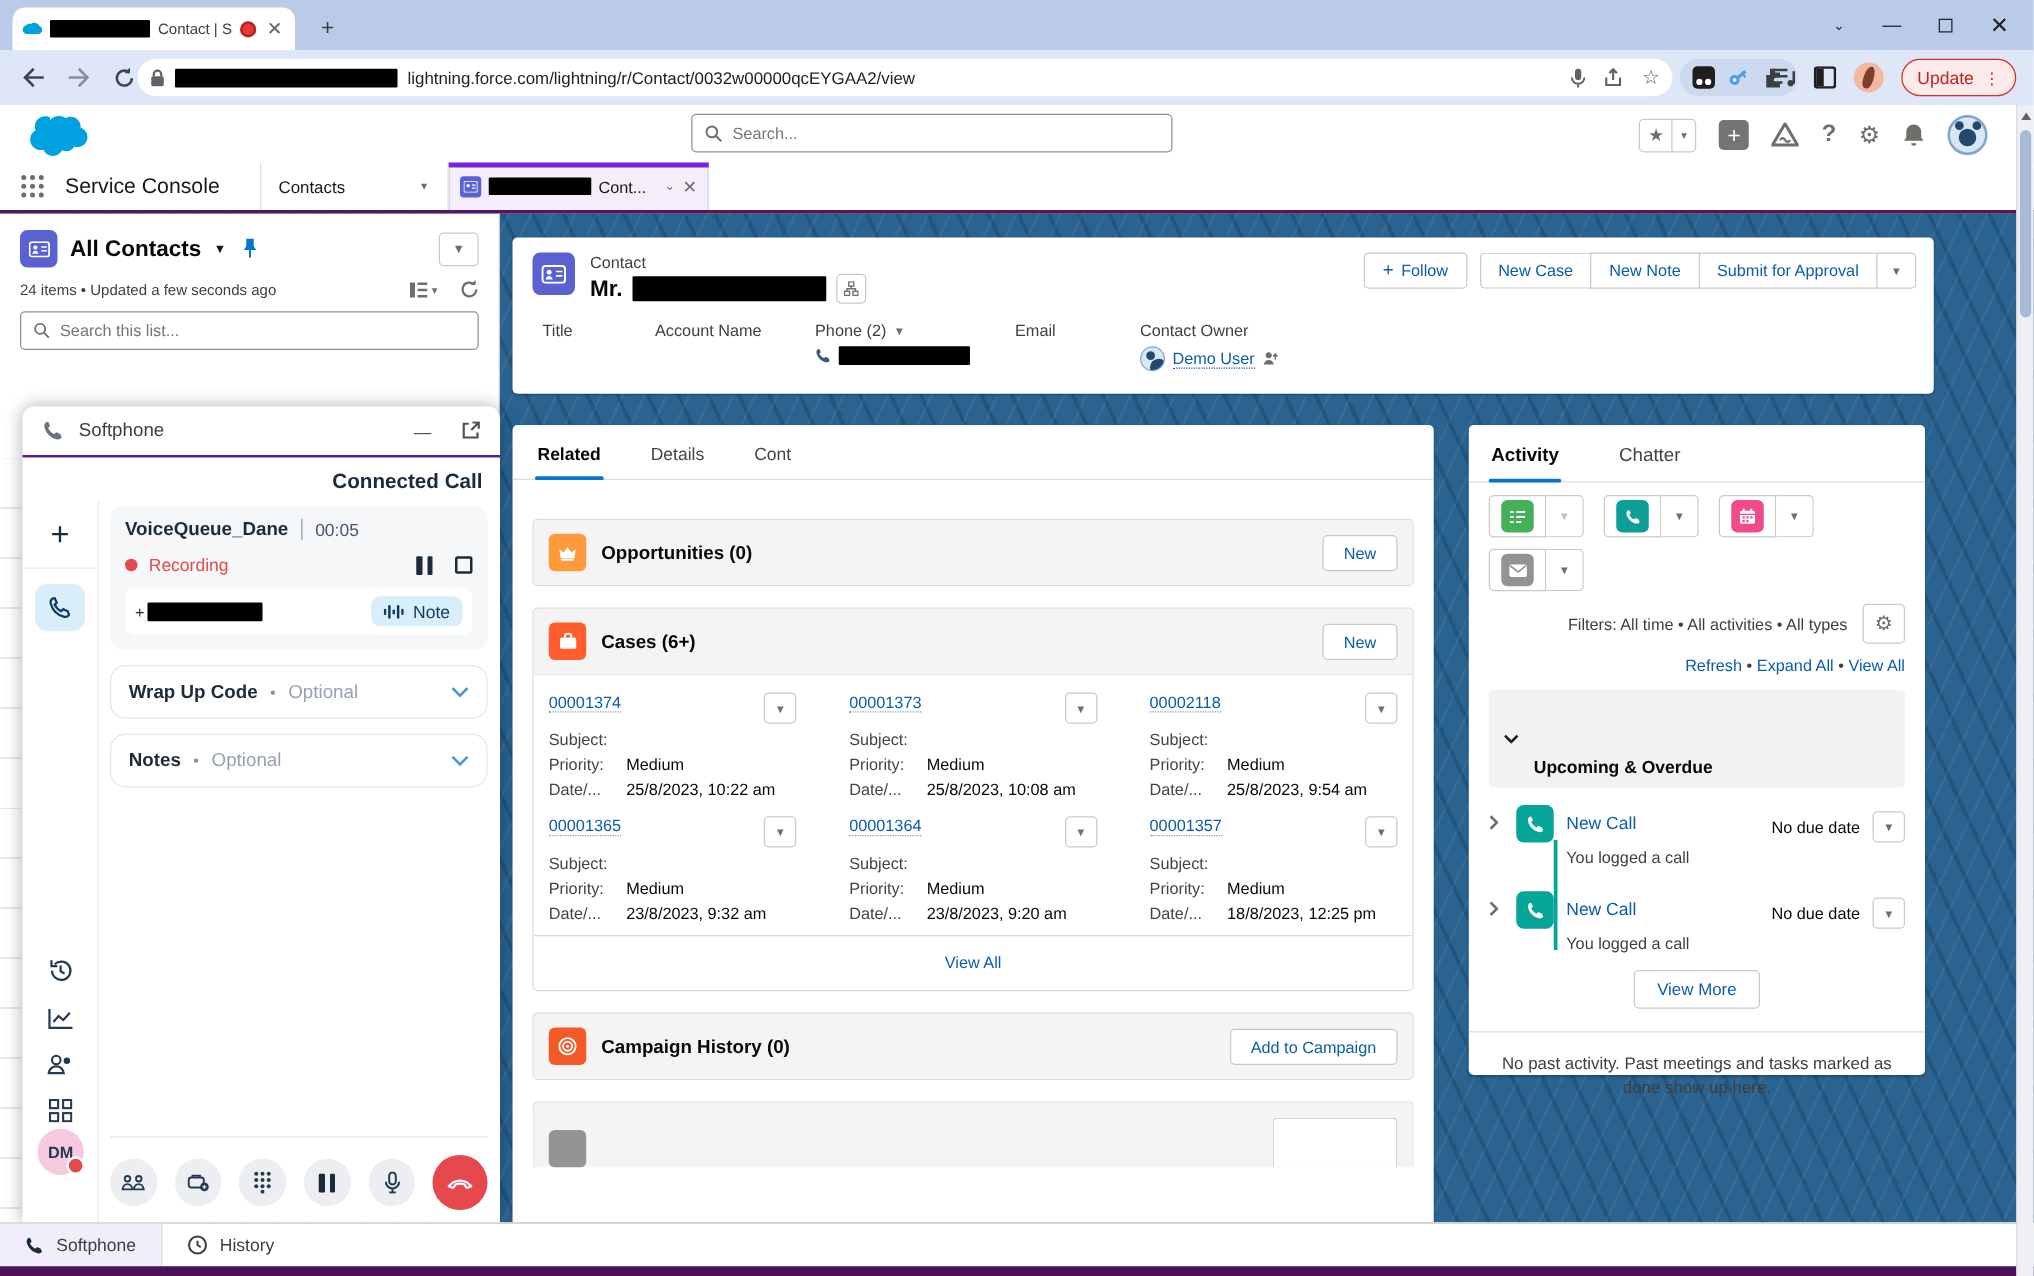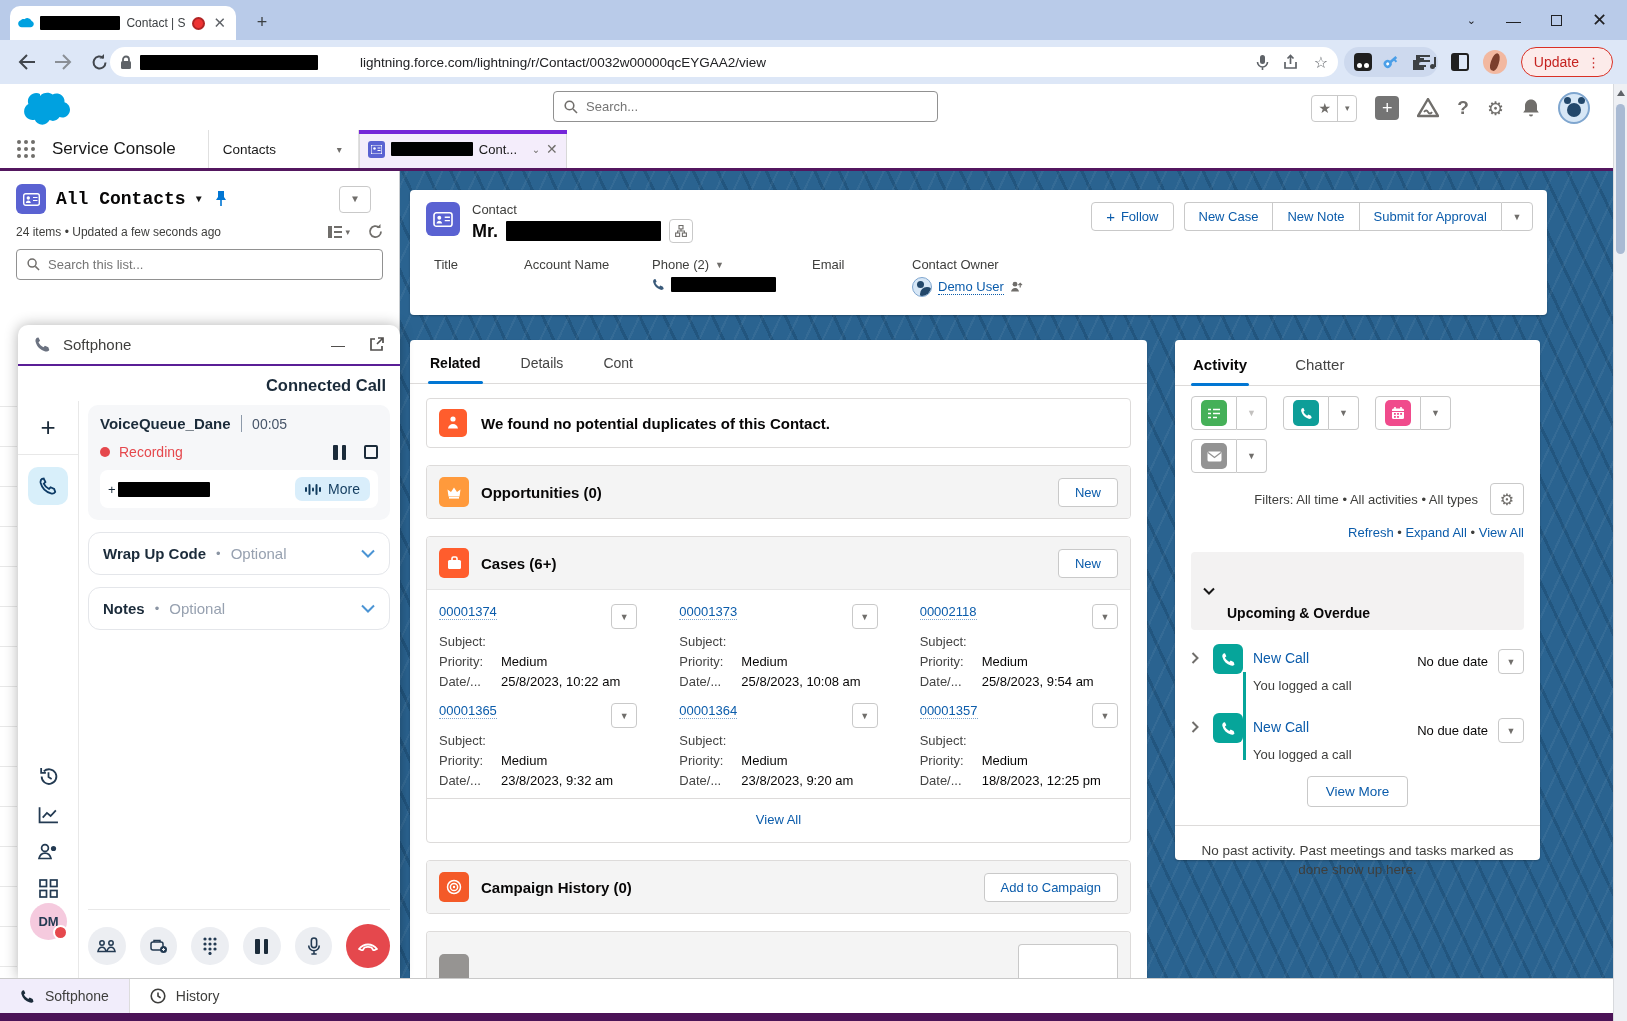--- a/index.html
+++ b/index.html
@@ -17,21 +17,21 @@
   .rec-dot { width:13px; height:13px; border-radius:50%; background:#e33; border:2px solid #b02424; flex:0 0 auto; }
   .tab-close { color:#5f6368; font-size:15px; padding:0 2px; cursor:default; }
   .newtab { position:absolute; left:250px; top:10px; width:24px; height:24px; border-radius:50%; display:flex; align-items:center; justify-content:center; font-size:18px; color:#3c4043; }
   .winctl { position:absolute; right:20px; top:0; height:40px; display:flex; align-items:center; gap:30px; color:#202124; }
   .winctl span { font-size:15px; }
   .wc-box { width:11px; height:11px; border:1.5px solid #202124; display:inline-block; }
 
   .toolbar { position:absolute; left:0; top:40px; width:1627px; height:44px; background:#dde7f7; display:flex; align-items:center; }
   .navbtn { width:30px; height:30px; display:flex; align-items:center; justify-content:center; color:#41464d; }
   .urlbar { position:absolute; left:110px; top:7px; width:1228px; height:30px; background:#fff; border-radius:15px; display:flex; align-items:center; padding:0 10px; gap:8px; }
-  .url-text { font-size:13.5px; color:#202124; white-space:nowrap; overflow:hidden; flex:1;margin-left:34px; }
+  .url-text { font-size:13.5px; color:#202124; white-space:nowrap; overflow:hidden; flex:1; }
   .urlbar-icons { display:flex; align-items:center; gap:14px; color:#5f6368; }
   .ext-cluster { position:absolute; left:1344px; top:7px; width:94px; height:30px; background:#cdd9ee; border-radius:15px; display:flex; align-items:center; justify-content:space-around; padding:0 6px; }
   .ext-sq { width:18px; height:18px; background:#1f1f1f; border-radius:4px; position:relative; }
   .ext-sq i { position:absolute; bottom:3px; width:5px; height:5px; border-radius:50%; background:#fff; }
   .ext-sq i.l{left:3px} .ext-sq i.r{right:3px}
   .tb-right { position:absolute; right:14px; top:7px; height:30px; display:flex; align-items:center; gap:14px; }
   .profile-dot { width:24px; height:24px; border-radius:50%; background:#f2b8a0; overflow:hidden; position:relative; }
   .profile-dot::after{ content:""; position:absolute; left:8px; top:3px; width:8px; height:18px; background:#7c3f2d; border-radius:50% 50% 40% 40%; transform:rotate(18deg); }
   .update-btn { border:1.5px solid #d93025; background:#fcebea; color:#c5221f; border-radius:15px; height:30px; display:flex; align-items:center; gap:8px; padding:0 12px; font-size:14px; }
   .update-dots { color:#c5221f; font-size:13px; letter-spacing:0; }
@@ -68,21 +68,21 @@
   
   .workspace { position:absolute; left:0; top:171px; width:1627px; height:807px;
     background-color:#2a6390;
     background-image:
       repeating-linear-gradient(115deg, rgba(255,255,255,0.05) 0 2px, transparent 2px 16px),
       repeating-linear-gradient(65deg, rgba(10,45,75,0.25) 0 3px, transparent 3px 22px);
   }
 
   
   .listpanel { position:absolute; left:0; top:0; width:400px; height:807px; background:#fff; border-right:1px solid #c8ccd0; }
-  .lp-head { padding:13px 28px 0 16px; display:flex; align-items:center; gap:10px;font-family:Liberation Mono, monospace; }
+  .lp-head { padding:13px 16px 0 16px; display:flex; align-items:center; gap:10px; }
   .lp-obj-icon { width:30px; height:30px; border-radius:6px; background:#5a62d2; display:flex; align-items:center; justify-content:center; }
   .lp-title { font-size:18px; font-weight:bold; color:#080707; }
   .lp-dd { font-size:10px; color:#181818; }
   .pinbtn { margin-left:2px; }
   .lp-rightdd { margin-left:auto; width:32px; height:27px; border:1px solid #c9c9c9; border-radius:4px; display:flex; align-items:center; justify-content:center; color:#706e6b; font-size:10px; }
   .lp-meta { padding:10px 16px 0 16px; font-size:12px; color:#3e3e3c; display:flex; align-items:center; }
   .lp-meta-icons { margin-left:auto; display:flex; align-items:center; gap:18px; color:#706e6b; }
   .lp-search { margin:10px 16px 0 16px; height:31px; border:1px solid #919191; border-radius:4px; display:flex; align-items:center; gap:8px; padding:0 10px; }
   .lp-search input { border:0; outline:0; flex:1; font-size:13px; font-family:inherit; color:#3e3e3c; }
   .lp-colhead { margin-top:12px; padding:6px 16px; display:flex; align-items:center; gap:26px; border-top:1px solid #e5e5e5; border-bottom:1px solid #e5e5e5; background:#fafaf9; }
@@ -509,30 +509,20 @@
     </div>
 
     <div class="maincard">
       <div class="rec-tabs">
         <span class="rtab active">Related</span>
         <span class="rtab">Details</span>
         <span class="rtab">Cont</span>
       </div>
       <div class="mc-body">
 
-        <div class="alert-card">
-          <span class="sq-icon" style="width:28px;height:28px;background:#ff5d2d">
-              <svg width="14" height="16" viewBox="0 0 14 16">
-                <circle cx="7" cy="4" r="2.6" fill="#fff"></circle>
-                <path d="M2 13.5c.5-3 2.4-4.5 5-4.5s4.5 1.5 5 4.5z" fill="#fff"></path>
-                <path d="M7 9V5.5" stroke="#ff5d2d" stroke-width="0"></path>
-              </svg>
-            </span>
-          <span class="alert-text">We found no potential duplicates of this Contact.</span>
-        </div>
 
         <div class="rel-card">
           <div class="rel-head">
             <span class="sq-icon" style="width:30px;height:30px;background:#ff9a3c">
                 <svg width="16" height="13" viewBox="0 0 16 13">
                   <path d="M1.5 3.5 5 6l3-4.5L11 6l3.5-2.5-1 7h-11z" fill="#fff"></path>
                   <rect x="3" y="11" width="10" height="1.6" fill="#fff"></rect>
                 </svg>
               </span>
             <a class="rel-title link" style="color:#080707">Opportunities (0)</a>
@@ -902,21 +892,21 @@
           <span class="live-badge">
             <svg width="16" height="13" viewBox="0 0 16 13">
                 <g fill="#123c5f">
                   <rect x="0" y="4" width="2" height="5" rx="1"></rect>
                   <rect x="3.5" y="1" width="2" height="11" rx="1"></rect>
                   <rect x="7" y="4.5" width="2" height="4" rx="1"></rect>
                   <rect x="10.5" y="1" width="2" height="11" rx="1"></rect>
                   <rect x="14" y="4" width="2" height="5" rx="1"></rect>
                 </g>
               </svg>
-            <span>More</span>
+            <span>Note</span>
           </span>
         </div>
       </div>
 
       <div class="sp-card">
         <span class="sp-card-title">Wrap Up Code</span>
         <span class="sp-card-dot">•</span>
         <span class="sp-card-opt">Optional</span>
         <span class="sp-card-chev">
             <svg width="14" height="9" viewBox="0 0 14 9">

